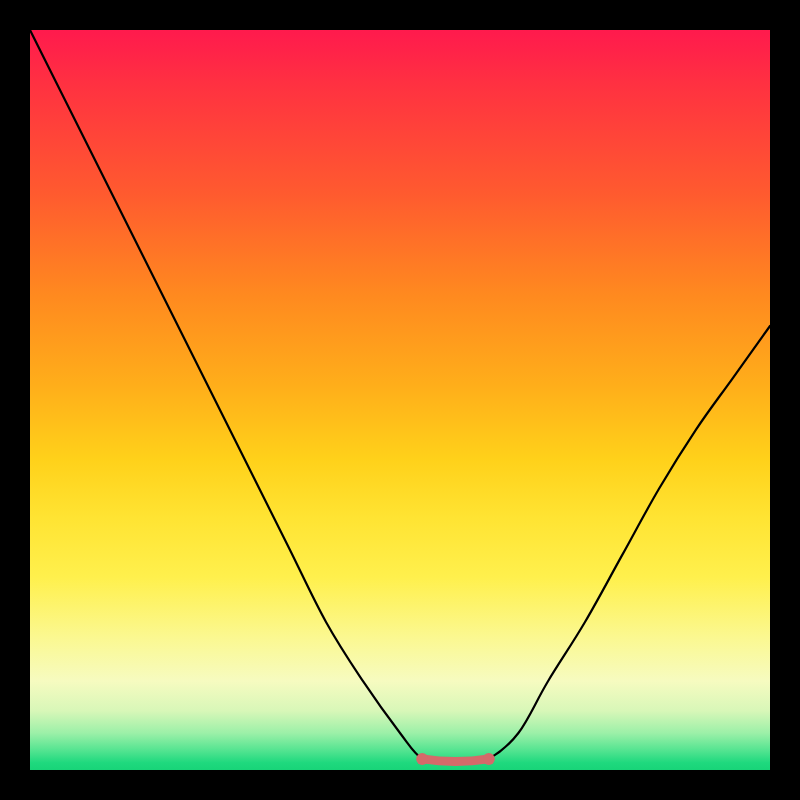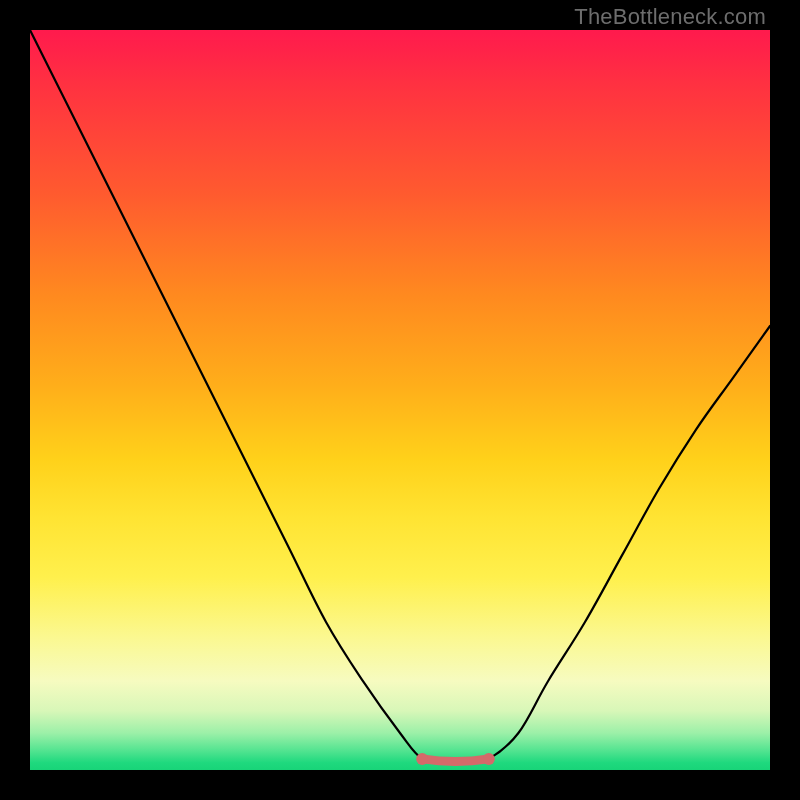--- a/index.html
+++ b/index.html
@@ -61,21 +61,20 @@
     left: 0;
     top: 0;
     width: 740px;
     height: 740px;
   }
 </style>
 </head>
 <body>
 
 <div class="frame">
-  <div class="attribution">TheBottleneck.com</div>
 
   <div class="plot">
     <svg class="curve" viewBox="0 0 740 740" preserveAspectRatio="none">
       <path fill="none" stroke="#000" stroke-width="2.2" stroke-linecap="round" stroke-linejoin="round" d="M 0,0 C 6.66,13.32 23.68,47.36 37,74 C 50.32,100.64 60.68,121.36 74,148 C 87.32,174.64 97.68,195.36 111,222 C 124.32,248.64 134.68,269.36 148,296 C 161.32,322.64 171.68,343.36 185,370 C 198.32,396.64 208.68,417.36 222,444 C 235.32,470.64 245.68,491.36 259,518 C 272.32,544.64 282.68,568.024 296,592 C 309.32,615.976 319.68,631.22 333,651.2 C 346.32,671.1800000000001 359.344,689.014 370,703 C 380.656,716.986 384.208,723.572 392.20000000000005,728.9 C 400.19200000000006,734.228 406.4080000000001,731.934 414.40000000000003,732.6 C 422.392,733.2660000000001 428.60799999999995,733.2660000000001 436.59999999999997,732.6 C 444.592,731.934 449.476,734.228 458.8,728.9 C 468.124,723.572 477.744,716.986 488.40000000000003,703 C 499.05600000000004,689.014 506.012,671.1800000000001 518,651.2 C 529.9879999999999,631.22 541.68,614.644 555,592 C 568.32,569.356 578.68,549.376 592,525.4 C 605.32,501.424 615.68,481.444 629,458.8 C 642.32,436.156 652.68,419.58 666,399.59999999999997 C 679.32,379.61999999999995 689.68,366.4479999999999 703,347.79999999999995 C 716.32,329.152 733.34,305.324 740,296"></path>
 
       <path fill="none" stroke="#d46a6a" stroke-width="9" stroke-linecap="round" stroke-linejoin="round" d="M 392.20000000000005,728.9 Q 425.49999999999994,734.08 458.8,728.9"></path>
       <circle r="6" fill="#d46a6a" cx="392.20000000000005" cy="728.9"></circle>
       <circle r="6" fill="#d46a6a" cx="458.8" cy="728.9"></circle>
     </svg>
   </div>

